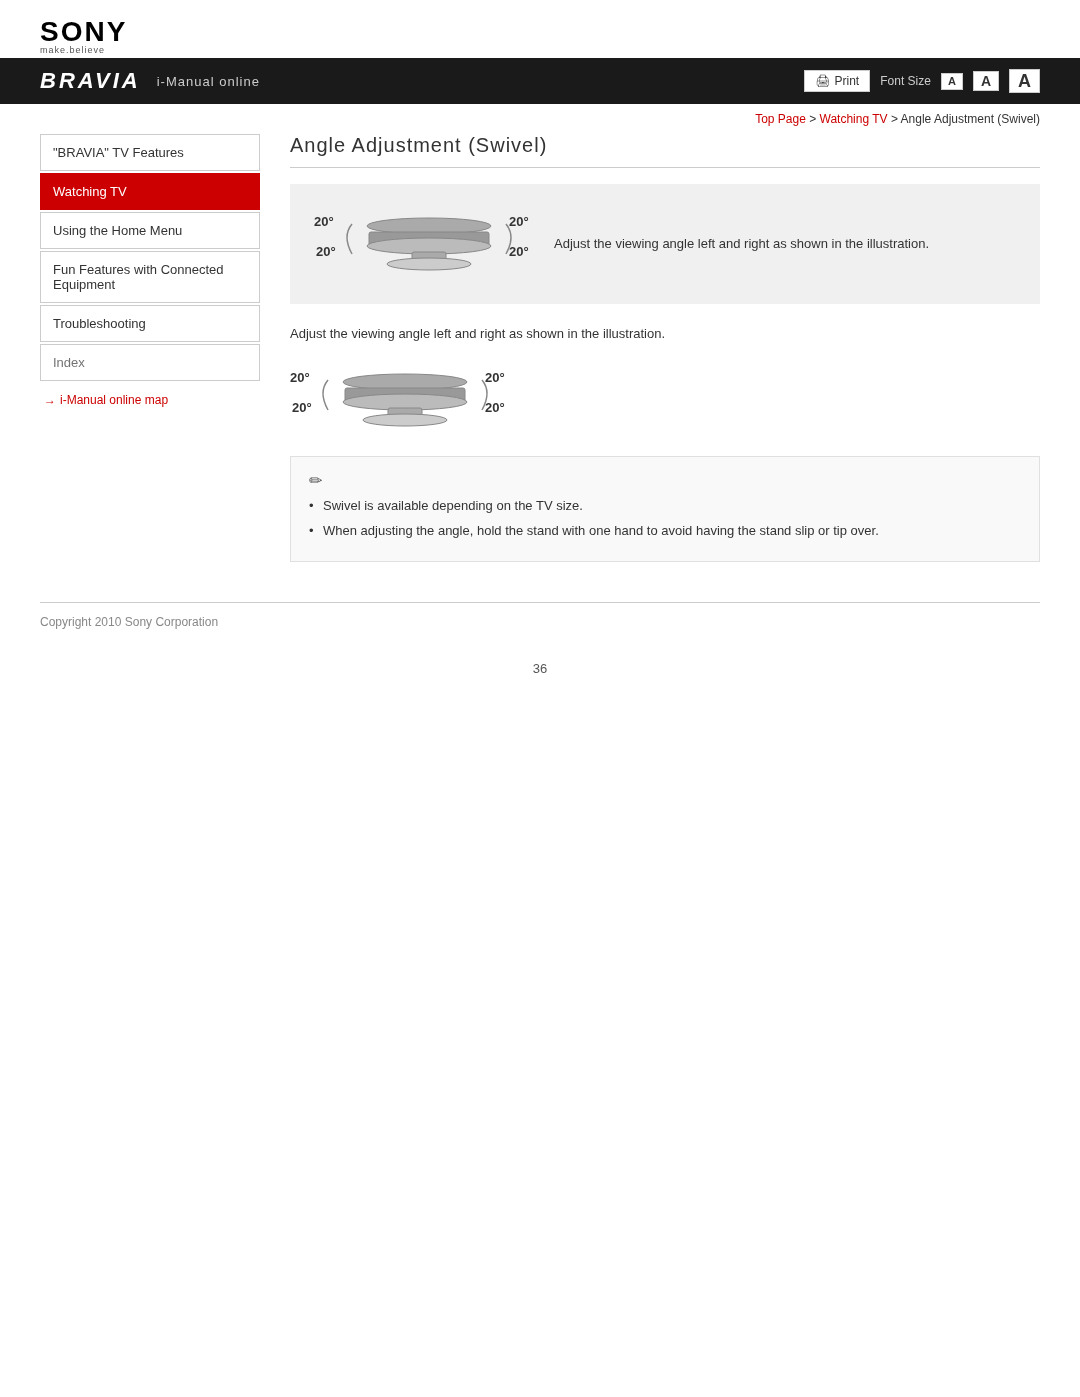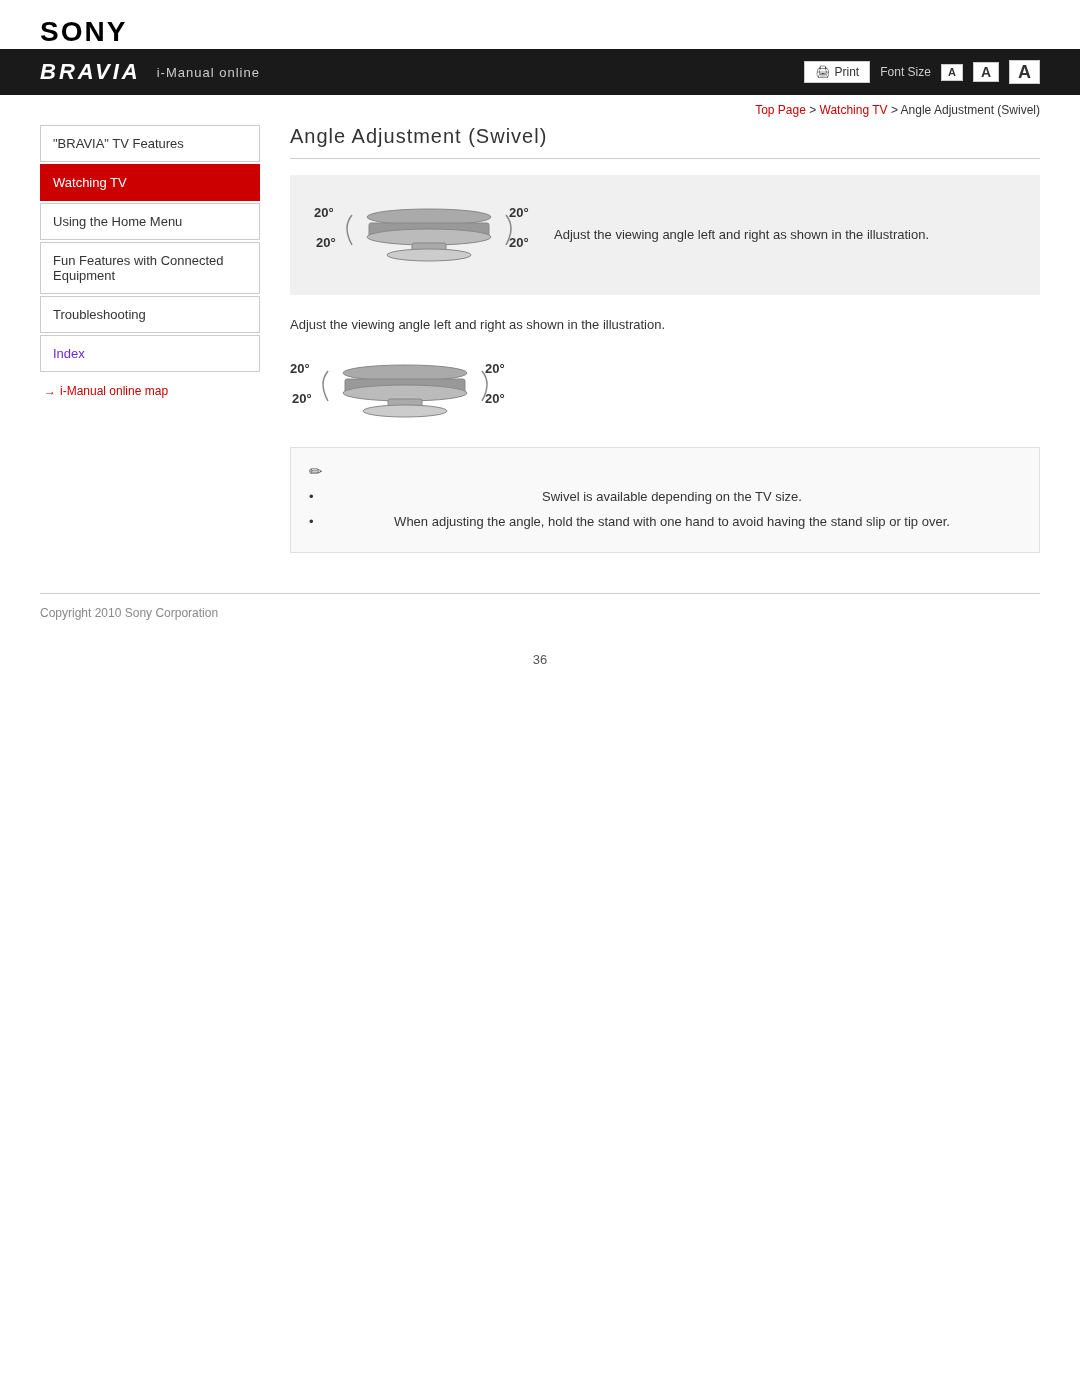--- a/index.html
+++ b/index.html
@@ -137,21 +137,21 @@
       background: #cc0000;
       color: #fff;
       border-color: #cc0000;
     }
     .sidebar-index {
       border: 1px solid #ccc;
       padding: 10px 12px;
       font-size: 13px;
       cursor: pointer;
       background: #fff;
-      color: #6d28d9;
+      color: #737373;
     }
     .sidebar-map-link {
       margin-top: 12px;
       padding-left: 4px;
       font-size: 12px;
     }
     .sidebar-map-link a {
       color: #c00;
       text-decoration: none;
     }
@@ -221,21 +221,20 @@
       list-style: none;
       padding: 0;
     }
     .notes-box ul li {
       font-size: 13px;
       color: #333;
       padding-left: 14px;
       position: relative;
       margin-bottom: 6px;
       line-height: 1.5;
-      text-align: center;
     }
     .notes-box ul li::before {
       content: "•";
       position: absolute;
       left: 0;
     }
 
     .return-to-top {
       text-align: right;
       padding: 8px 0;
@@ -280,20 +279,21 @@
     .tv-swivel-svg {
       display: block;
     }
   </style>
 </head>
 <body>
 
 <div class="top-bar">
   <div class="sony-logo">
     <span class="sony-text">SONY</span>
+    <span class="tagline">make.believe</span>
   </div>
 </div>
 
 <div class="bravia-bar">
   <div class="bravia-bar-left">
     <span class="bravia-title">BRAVIA</span>
     <span class="bravia-subtitle">i-Manual online</span>
   </div>
   <div class="bravia-bar-right">
     <button class="print-btn">

